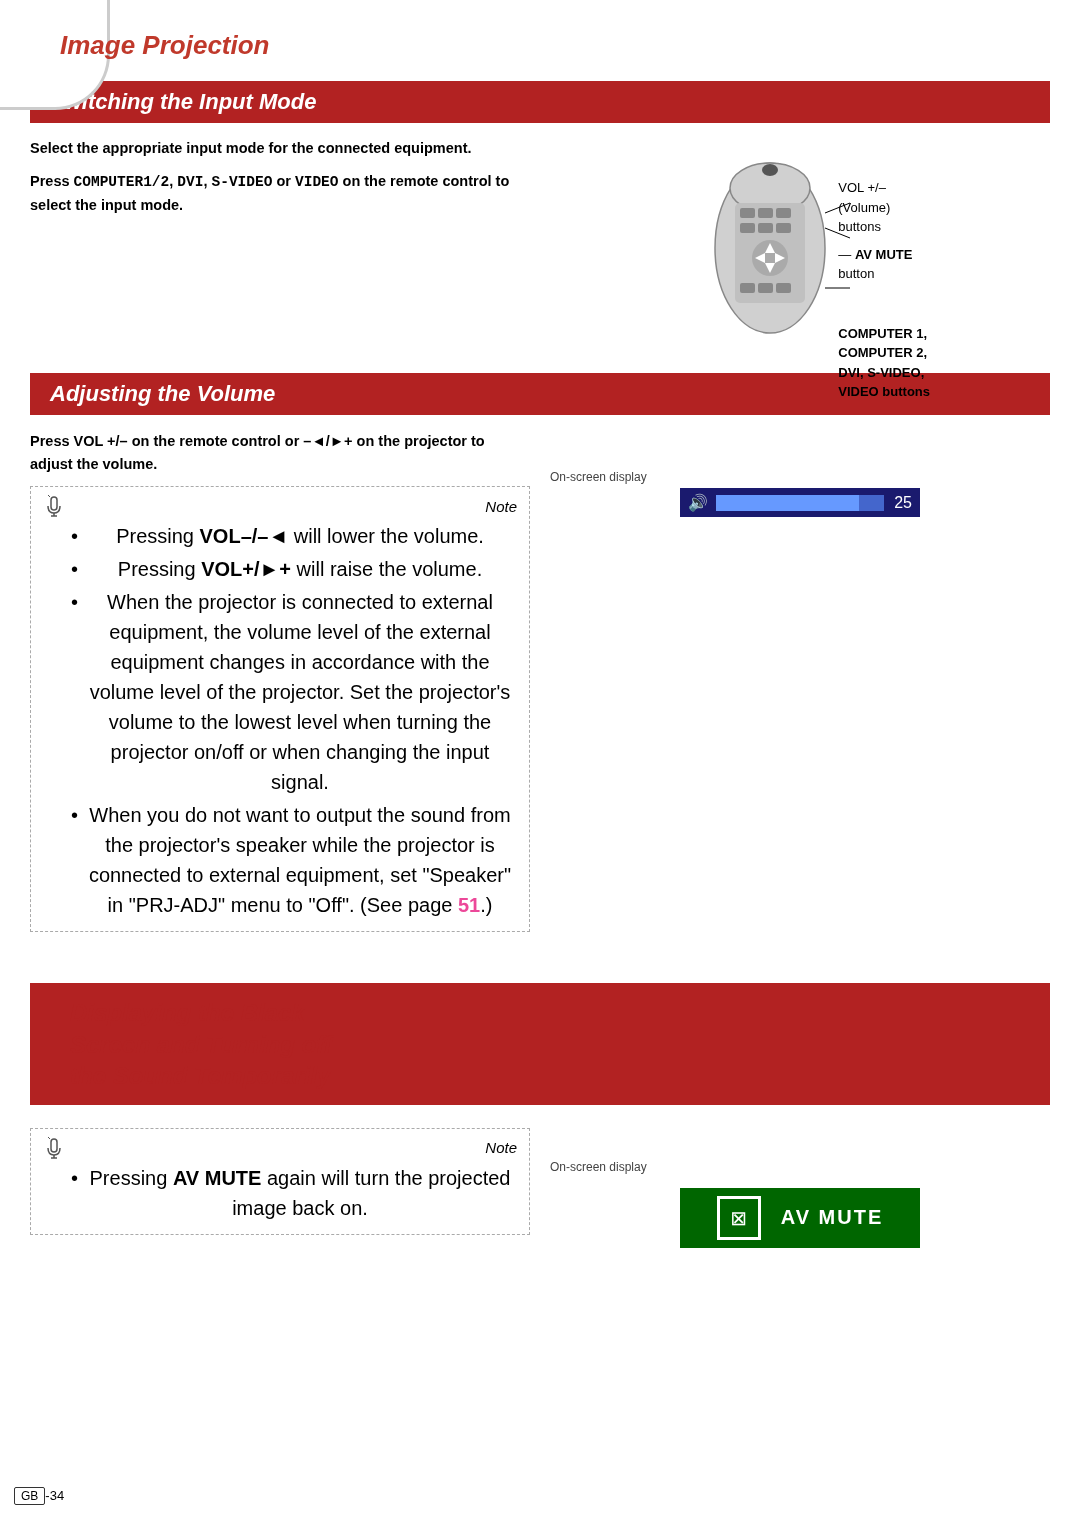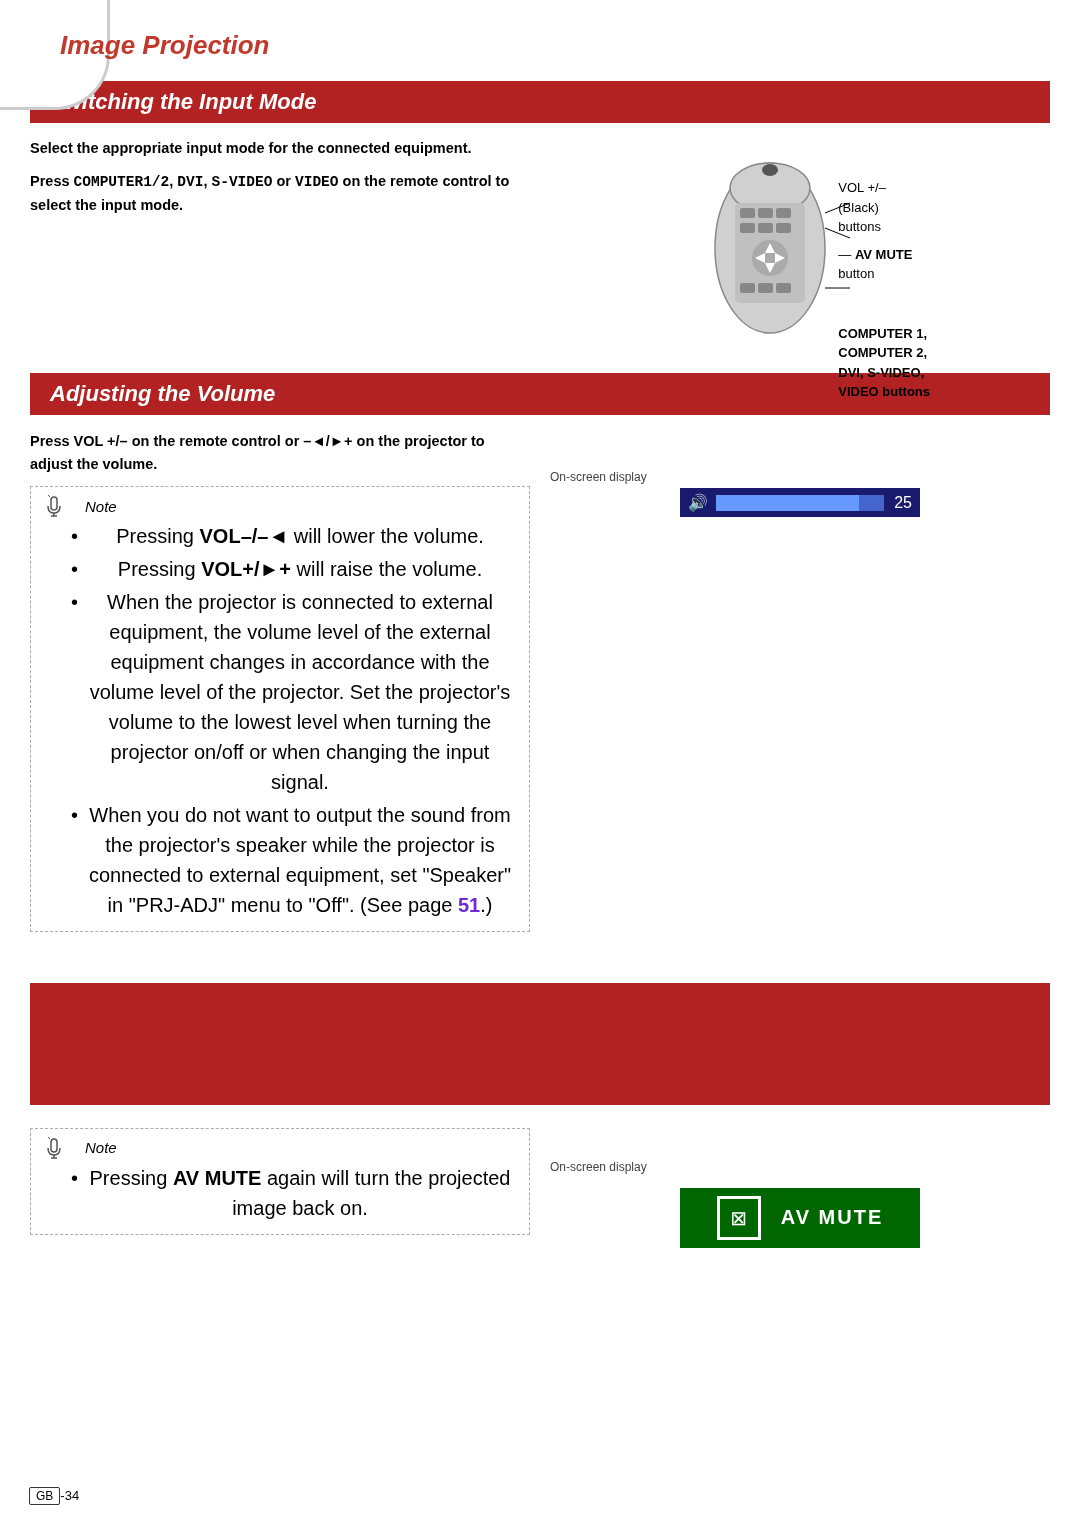--- a/index.html
+++ b/index.html
@@ -110,20 +110,21 @@
     .bullet-list li::before {
       content: '•';
       position: absolute;
       left: 0;
     }
     .note-header {
       display: flex;
       align-items: center;
       gap: 20px;
       margin-bottom: 4px;
+      justify-content: space-between;
     }
     .note-icon {
       width: 22px;
       height: 22px;
     }
     .note-label {
       font-size: 15px;
       font-style: italic;
     }
     .note-content {
@@ -217,21 +218,21 @@
     }
 
     .section-spacer {
       height: 18px;
     }
 
     
     .page-footer {
       position: absolute;
       bottom: 20px;
-      left: 29px;
+      left: 14px;
       font-size: 13px;
       margin-top: 20px;
     }
     .footer-badge {
       border: 1.5px solid #333;
       padding: 1px 6px;
       font-size: 12px;
       border-radius: 2px;
     }
 
@@ -315,21 +316,21 @@
             <line x1="155" y1="65" x2="180" y2="55" stroke="#000" stroke-width="1"></line>
 
             <line x1="155" y1="80" x2="180" y2="90" stroke="#000" stroke-width="1"></line>
 
             <line x1="155" y1="140" x2="180" y2="140" stroke="#000" stroke-width="1"></line>
           </svg>
           
           <div style="position:absolute; top:30px; right:0; font-size:13px; line-height:1.5;">
             <div style="margin-bottom:40px;">
               <span>VOL +/–</span><br>
-              <span>(Black)</span><br>
+              <span>(Volume)</span><br>
               <span>buttons</span><br>
               <span style="display:block; margin-top:8px;">—
                 <strong>AV MUTE</strong>
               </span>
               <span>button</span>
             </div>
             <div style="margin-top:20px;">
               <strong>COMPUTER 1,</strong><br>
               <strong>COMPUTER 2,</strong><br>
               <strong>DVI, S-VIDEO,</strong><br>
@@ -360,21 +361,21 @@
               <line x1="11" y1="18" x2="11" y2="21" stroke="#555" stroke-width="1.5"></line>
               <line x1="8" y1="21" x2="14" y2="21" stroke="#555" stroke-width="1.5"></line>
               <line x1="7" y1="2" x2="5" y2="0" stroke="#555" stroke-width="1"></line>
             </svg>
             <span class="note-label">Note</span>
           </div>
           <ul class="note-content">
             <li>Pressing <strong>VOL–/–◄</strong> will lower the volume.</li>
             <li>Pressing <strong>VOL+/►+</strong> will raise the volume.</li>
             <li>When the projector is connected to external equipment, the volume level of the external equipment changes in accordance with the volume level of the projector. Set the projector's volume to the lowest level when turning the projector on/off or when changing the input signal.</li>
-            <li>When you do not want to output the sound from the projector's speaker while the projector is connected to external equipment, set "Speaker" in "PRJ-ADJ" menu to "Off". (See page <strong style="color:#6d28d9;">51</strong>.)</li>
+            <li>When you do not want to output the sound from the projector's speaker while the projector is connected to external equipment, set "Speaker" in "PRJ-ADJ" menu to "Off". (See page <strong style="color:#ec4899;">51</strong>.)</li>
           </ul>
         </div>
       </div>
       <div class="col-right">
         <span class="onscreen-label">On-screen display</span>
 
         <div class="volume-bar-container">
           <span class="volume-icon">🔊</span>
           <div class="volume-bar-bg">
             <div class="volume-bar-fill"></div>

